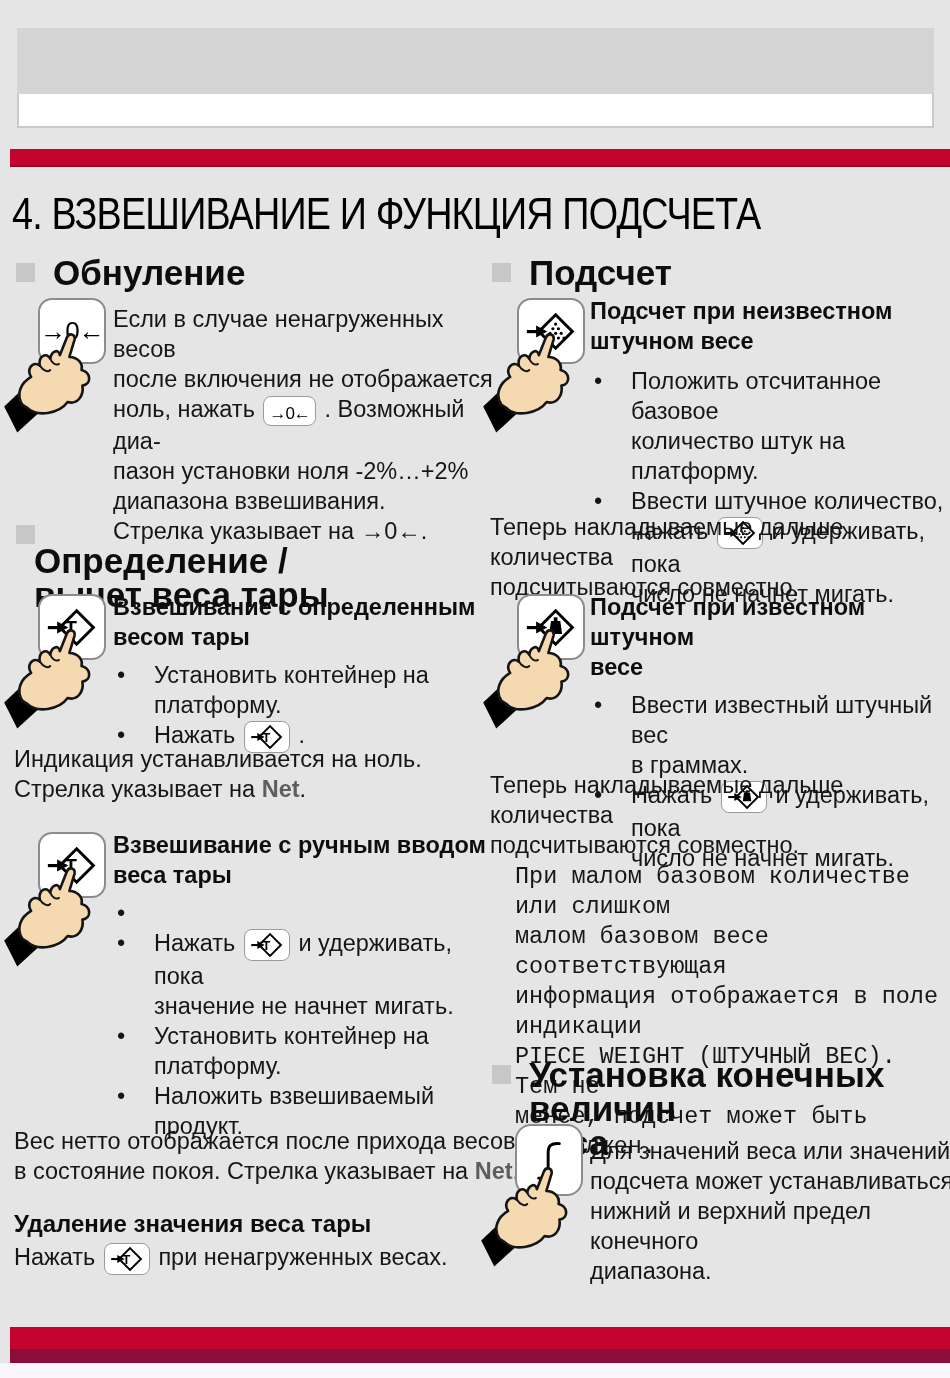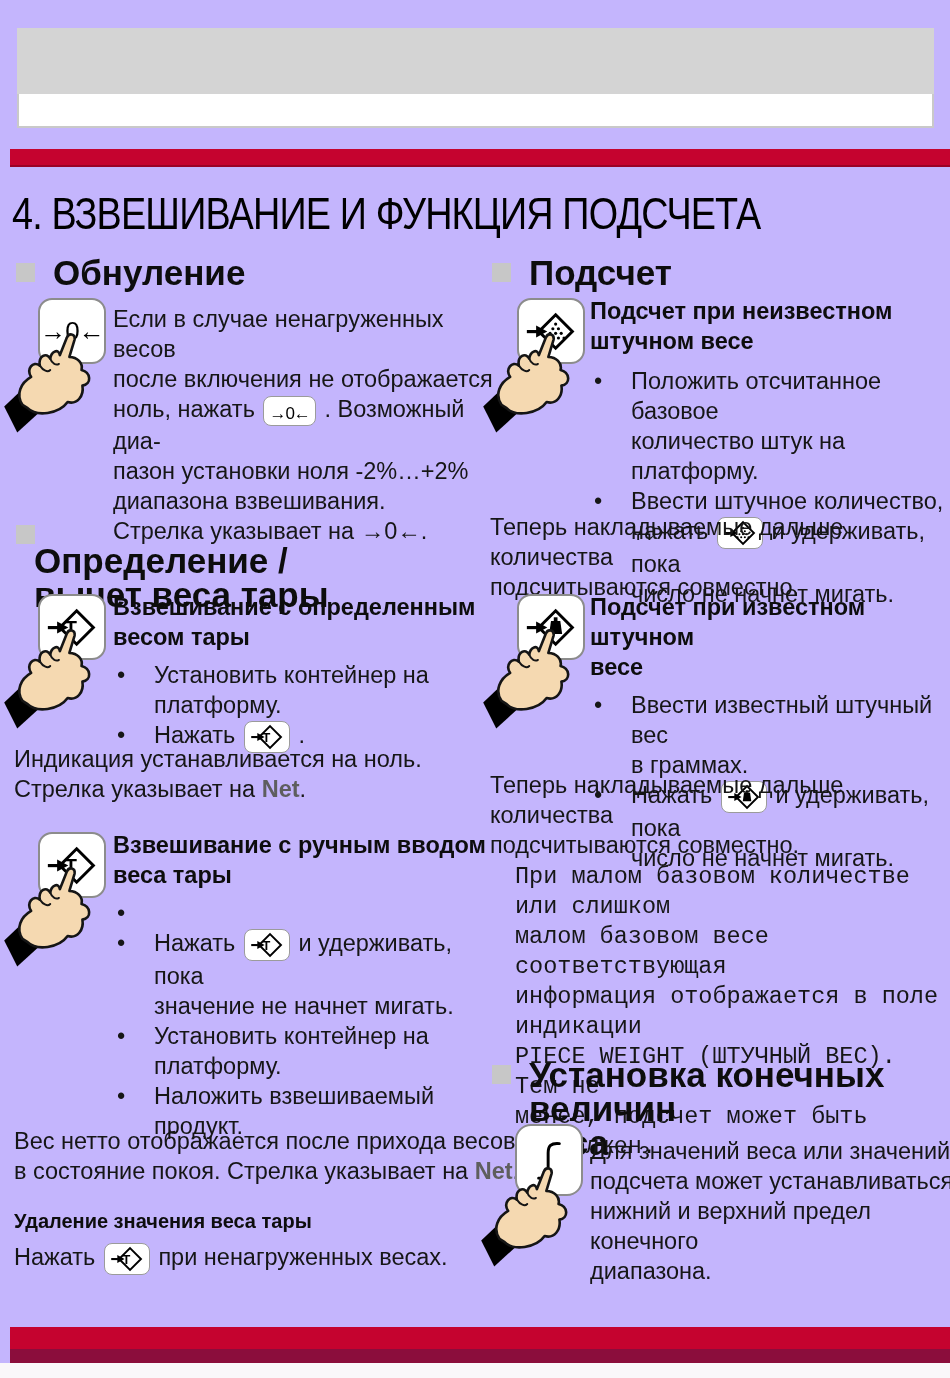--- a/index.html
+++ b/index.html
@@ -1,37 +1,37 @@
 <!DOCTYPE html>
 <html><head>
 <meta charset="utf-8">
 <style>
   html,body{margin:0;padding:0;background:#fff;}
-  .page{position:relative;width:950px;height:1378px;background:#c4b5fd;overflow:hidden;
+  .page{position:relative;width:950px;height:1378px;background:#e5e5e5;overflow:hidden;
         font-family:"Liberation Sans",sans-serif;color:#161616;}
   .t{white-space:pre-line;}
 
   
   .hdr-gray{position:absolute;left:17px;top:28px;width:917px;height:66px;background:#d4d4d4;}
   .hdr-white{position:absolute;left:17px;top:94px;width:913px;height:32px;background:#fff;
              border:2px solid #c9c9c9;border-top:none;}
   .accent-bar{position:absolute;left:10px;top:149px;width:940px;height:16px;background:#c5032f;
               border-bottom:2px solid #9a0226;}
   .page-title{position:absolute;left:12px;top:188px;font-size:45px;font-weight:400;color:#000;
               letter-spacing:-1px;transform:scaleX(0.84);transform-origin:left top;white-space:nowrap;}
 
   
   .sec-head{position:absolute;display:flex;align-items:flex-start;}
   .sq{width:19px;height:19px;background:#c7c7c7;margin-top:7px;flex:0 0 19px;}
   .sec-head .txt{margin-left:18px;font-size:35px;font-weight:bold;line-height:34px;color:#0d0d0d;}
 
   .subhead{font-size:23.5px;font-weight:bold;line-height:30px;color:#0d0d0d;}
   .body-txt{font-size:23.5px;line-height:30px;color:#161616;margin-top:8px;}
   .para{position:absolute;font-size:23.5px;line-height:30px;color:#161616;}
-  .mini-head{position:absolute;font-size:20px;font-weight:bold;color:#0d0d0d;}
+  .mini-head{position:absolute;font-size:24px;font-weight:bold;color:#0d0d0d;}
   .net{font-weight:bold;color:#5e5e5e;}
 
   
   .row{position:absolute;width:440px;}
   .iconblock{position:absolute;left:0;top:0;width:83px;height:150px;}
   .key{position:absolute;left:8px;top:2px;width:64px;height:62px;background:#fff;
        border:2.5px solid #8c8c8c;border-radius:14px;display:flex;align-items:center;justify-content:center;z-index:1;}
   .key .klabel{font-size:26px;letter-spacing:-1px;color:#000;}
   .hand{position:absolute;left:-26px;top:34px;width:96px;height:106px;z-index:2;}
   .textblock{position:absolute;left:83px;top:0;width:380px;}

